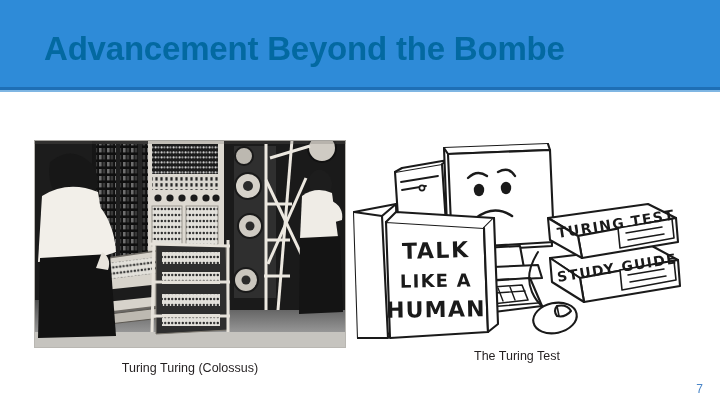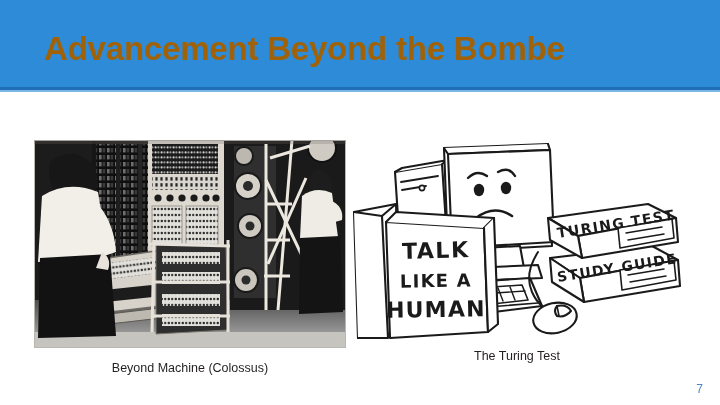--- a/index.html
+++ b/index.html
@@ -47,21 +47,21 @@
     width: 720px;
     height: 2px;
     background: #7fb6e3;
   }
   #slide-title {
     position: absolute;
     left: 44px;
     top: 30px;
     font-size: 33px;
     font-weight: bold;
-    color: #a16207;
+    color: #0369a1;
     letter-spacing: -0.2px;
     white-space: nowrap;
     font-family: "Liberation Sans", sans-serif;
   }
 
   
   .figure {
     position: absolute;
   }
   #figure-colossus {
@@ -257,21 +257,21 @@
         <path d="M6 118 l70 -4 l6 82 -78 2Z" fill="#121212"></path>
         <path d="M60 60 q20 20 22 52 l-12 4 q-6 -28 -18 -42Z" fill="#f2efe9"></path>
         <path d="M68 112 q10 6 6 18 l-12 -2Z" fill="#e8e4dc"></path>
       </g>
 
       <rect x="0" y="0" width="312" height="208" fill="none" stroke="#b9b7b2" stroke-width="2"></rect>
       <rect x="0" y="0" width="312" height="4" fill="#6f6d69" opacity="0.25"></rect>
     </svg>
   </div>
 
-  <div class="caption" id="caption-colossus">Beyond Machine (Colossus)</div>
+  <div class="caption" id="caption-colossus">Turing Turing (Colossus)</div>
 
   <div class="figure" id="figure-turing-test">
     <svg viewBox="0 0 330 206">
       <g fill="#ffffff" stroke="#1a1a1a" stroke-width="2.1" stroke-linejoin="round" stroke-linecap="round">
 
         <path d="M43 30 L90 22 L96 112 L49 120 Z"></path>
         <path d="M43 30 L50 26 L96 18 L90 22"></path>
         <path d="M49 40 L86 34" stroke-width="1.8"></path>
         <path d="M50 48 L74 44" stroke-width="1.8"></path>
         <circle cx="70" cy="46" r="2.6" stroke-width="1.6"></circle>

